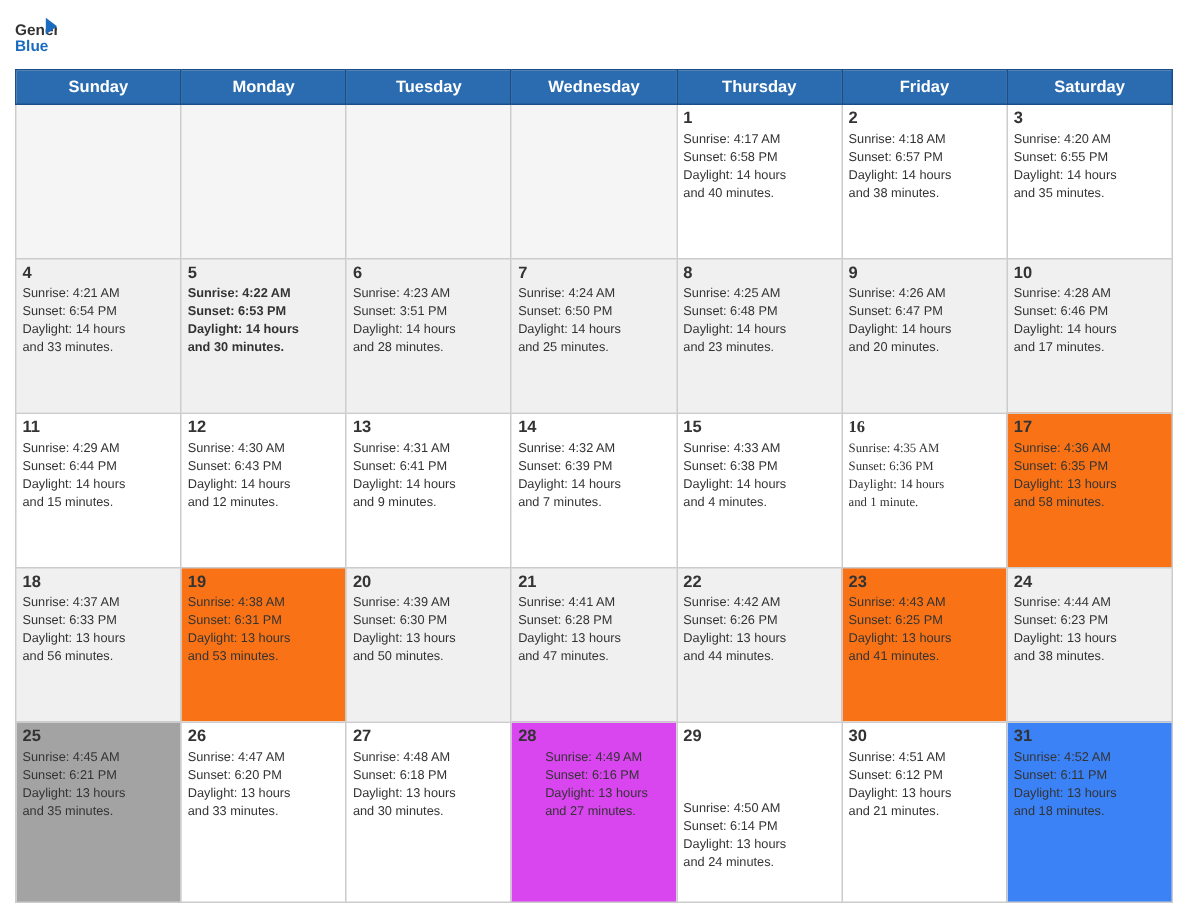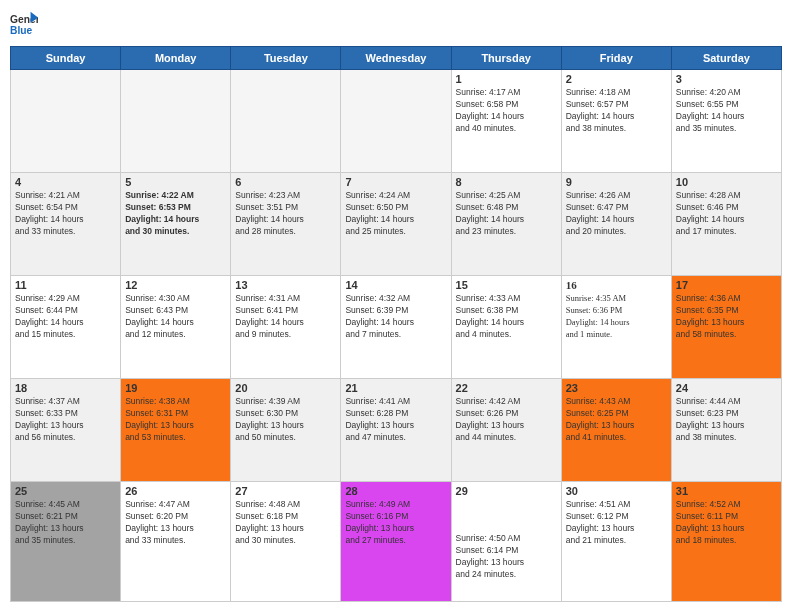--- a/index.html
+++ b/index.html
@@ -323,40 +323,40 @@
           </td>
           <td style="background: rgb(255, 255, 255);">
             <div class="day-num">27</div>
             <div class="day-info" style="white-space: pre-line;">Sunrise: 4:48 AM
 Sunset: 6:18 PM
 Daylight: 13 hours
 and 30 minutes.</div>
           </td>
           <td style="background: #d946ef;">
             <div class="day-num">28</div>
-            <div class="day-info" style="white-space: pre-line;">Sunrise: 4:49 AM
+            <div class="day-info" style="white-space: pre-line; margin-left: 18px;">Sunrise: 4:49 AM
 Sunset: 6:16 PM
 Daylight: 13 hours
 and 27 minutes.</div>
           </td>
           <td style="background: rgb(255, 255, 255);">
             <div class="day-num">29</div>
             <div class="day-info" style="white-space: pre-line; margin-top: 36px;">Sunrise: 4:50 AM
 Sunset: 6:14 PM
 Daylight: 13 hours
 and 24 minutes.</div>
           </td>
           <td style="background: rgb(255, 255, 255);">
             <div class="day-num">30</div>
             <div class="day-info" style="white-space: pre-line;">Sunrise: 4:51 AM
 Sunset: 6:12 PM
 Daylight: 13 hours
 and 21 minutes.</div>
           </td>
-          <td style="background: #f97316;">
+          <td style="background: #3b82f6;">
             <div class="day-num">31</div>
             <div class="day-info" style="white-space: pre-line;">Sunrise: 4:52 AM
 Sunset: 6:11 PM
 Daylight: 13 hours
 and 18 minutes.</div>
           </td>
         </tr>
       </tbody>
   </table>
 </div>

